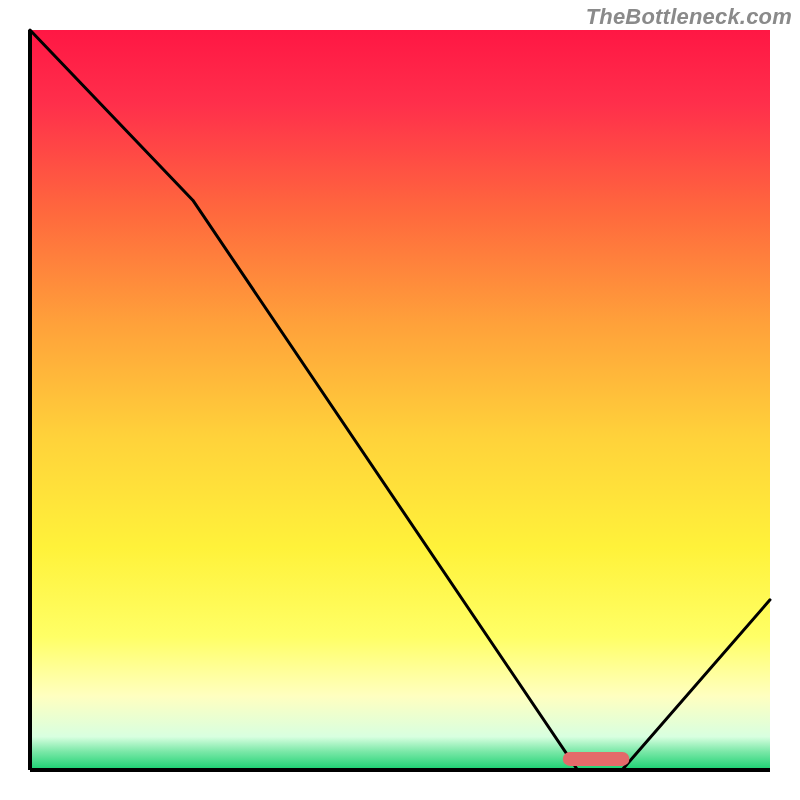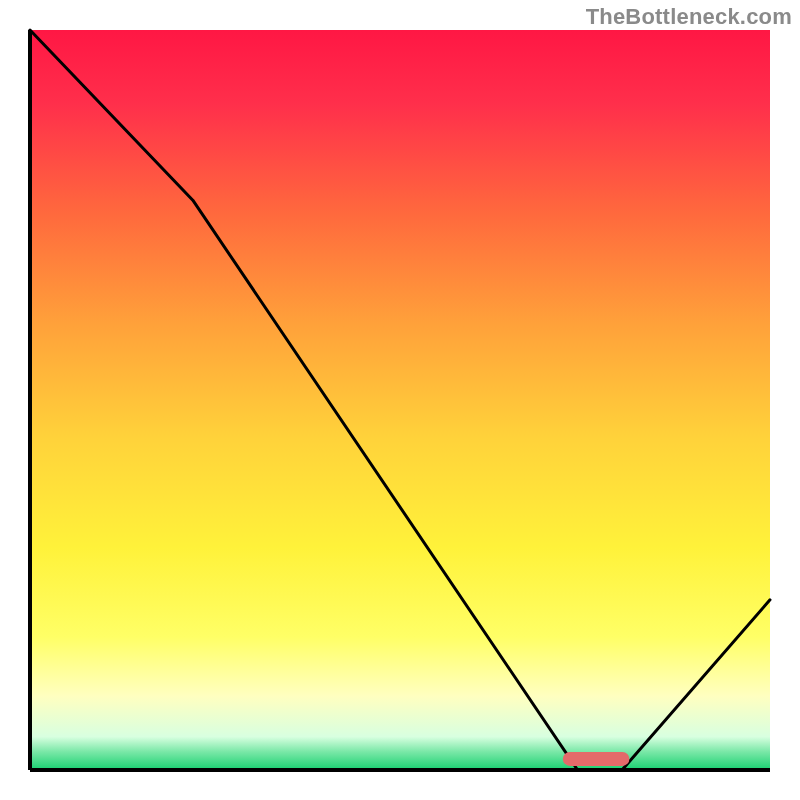--- a/index.html
+++ b/index.html
@@ -8,20 +8,21 @@
     width: 800px;
     height: 800px;
     background: #ffffff;
     overflow: hidden;
     font-family: Arial, Helvetica, sans-serif;
   }
   .chart-wrapper {
     position: relative;
     width: 800px;
     height: 772px;
+    font-style: italic;
   }
   .watermark {
     position: absolute;
     top: 4px;
     right: 8px;
     font-size: 22px;
     font-weight: 600;
     color: #8a8a8a;
     letter-spacing: 0.2px;
     z-index: 10;

